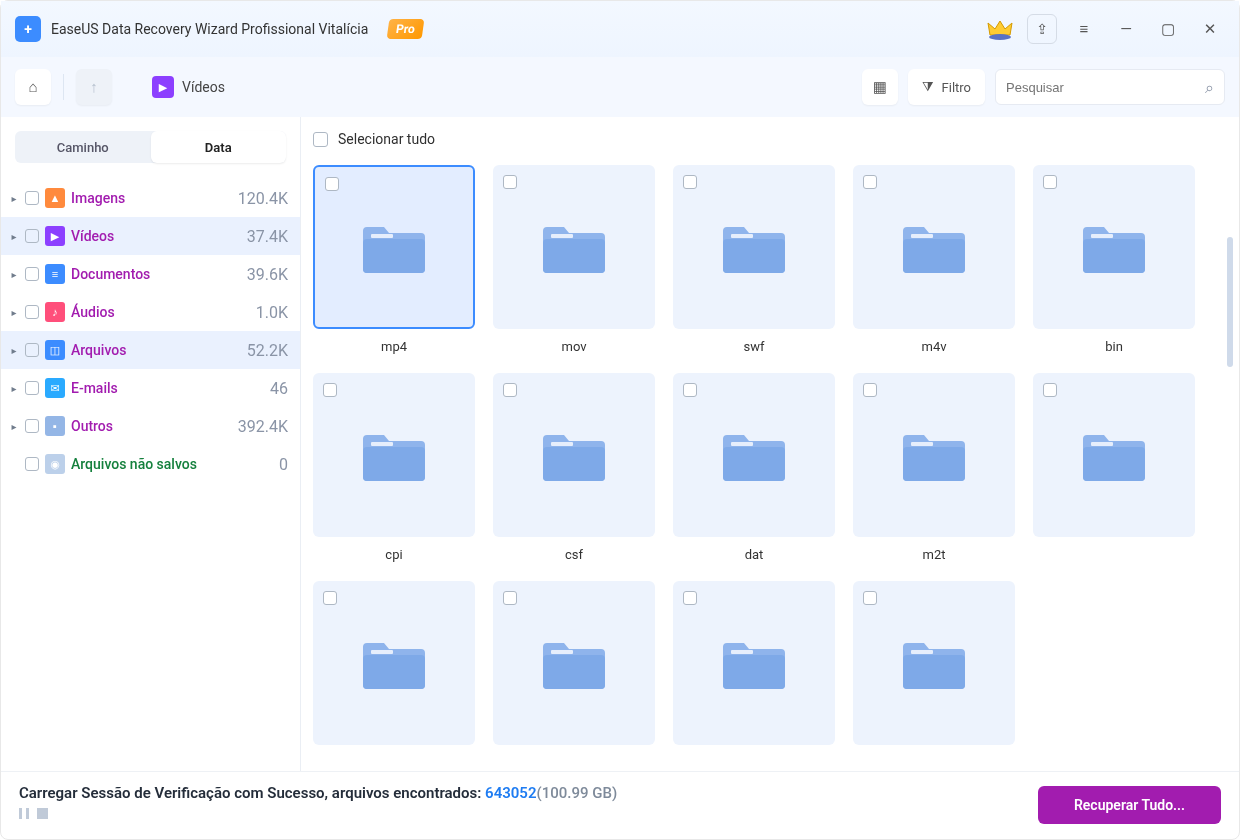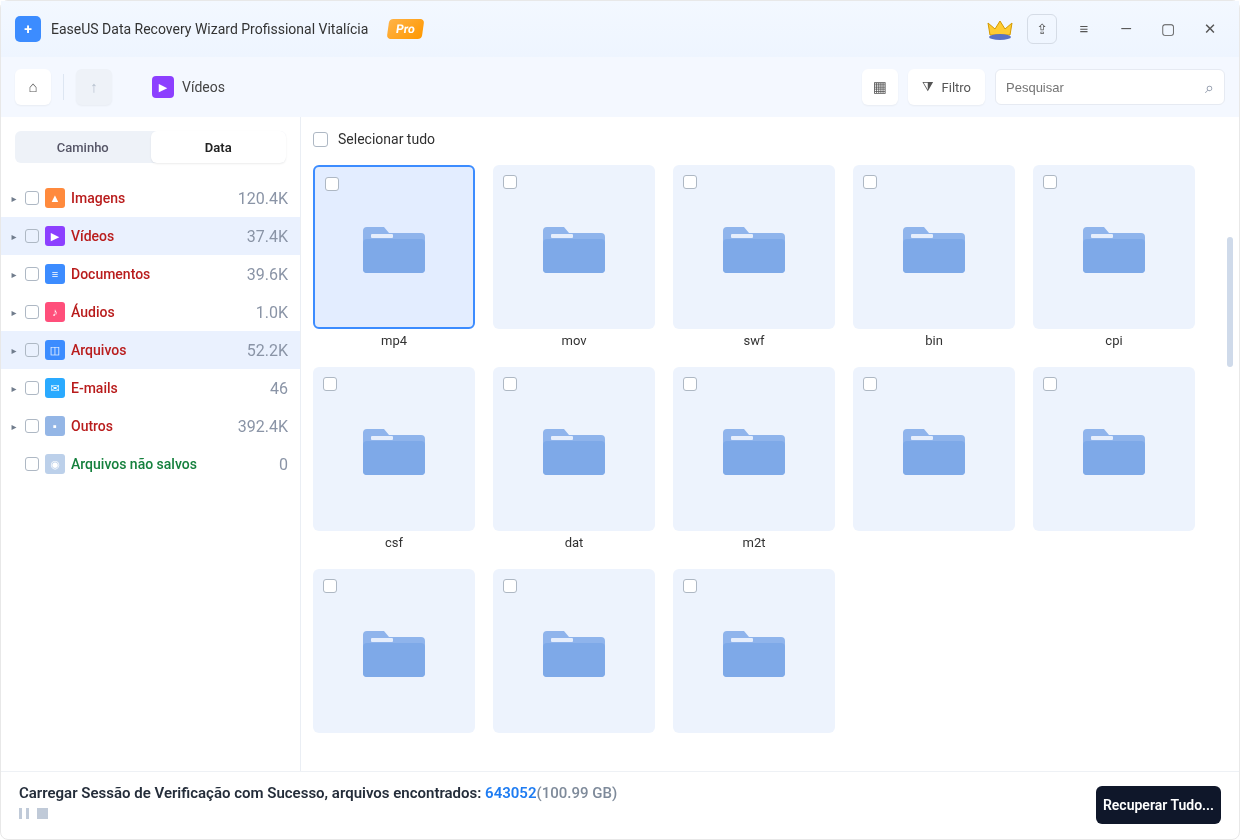--- a/index.html
+++ b/index.html
@@ -33,42 +33,42 @@
 .sidebar { width: 300px; border-right: 1px solid #eaeef4; display:flex; flex-direction:column; background:#fff; }
 .segctrl { display:flex; margin:14px 14px 10px 14px; background:#eef2f8; border-radius:6px; padding:0; height:32px; }
 .segbtn { flex:1; display:flex; align-items:center; justify-content:center; font-size:13px; color:#556; font-weight:500; border-radius:6px;}
 .segbtn.active { background:#fff; color:#222; font-weight:600; box-shadow: 0 1px 2px rgba(0,0,0,0.08); }
 .tree { padding: 6px 0 0 0; }
 .treerow { display:flex; align-items:center; height:38px; padding:0 12px 0 8px; gap:6px; cursor:pointer; }
 .treerow.selected, .treerow.active { background:#eaf1fe; }
 .triangle { width:10px; text-align:center; color:#707c8c; font-size:10px; }
 .tree-cb { width:14px; height:14px; border:1.5px solid #aeb8c4; border-radius:3px; flex-shrink:0;}
 .cat-ic { width:20px; height:20px; border-radius:3px; display:flex; align-items:center; justify-content:center; font-size:11px; color:#fff; flex-shrink:0;}
-.treelabel { flex:1; font-size:14px; color:#b91c1c; font-weight:500; }
+.treelabel { flex:1; font-size:14px; color:#a21caf; font-weight:500; }
 .count { font-size:16px; color:#8a94a6; }
 
 .content { flex:1; display:flex; flex-direction:column; overflow:hidden;}
 .selectbar { height:44px; display:flex; align-items:center; padding:0 12px; gap:10px;}
 .selectbar .cb { width:15px; height:15px; border:1.5px solid #aeb8c4; border-radius:3px;}
 .grid { flex:1; padding: 4px 20px 12px 12px; display:grid; grid-template-columns: repeat(5, 162px); gap: 18px; align-content:start; overflow-y:auto; }
-.cardwrap { display:flex; flex-direction:column; align-items:center; gap:4px;}
+.cardwrap { display:flex; flex-direction:column; align-items:center; gap:10px;}
 .card { width:162px; height:164px; background:#edf3fd; border-radius:6px; position:relative; display:flex; align-items:center; justify-content:center;}
 .card.selected { border:2px solid #3c8cff; background:#e3edff;}
 .card .cb { position:absolute; top:10px; left:10px; width:14px; height:14px; border:1.5px solid #aeb8c4; border-radius:3px; background:#fff;}
 .folder-icon { width:70px; height:56px; }
 .cardlabel { font-size:13px; color:#333; height:16px;}
 .scrollbar-stub { position:absolute; right:6px; top:120px; width:6px; height:130px; background:#cfdaea; border-radius:3px; }
 
 .footer { height:68px; border-top:1px solid #eef1f5; display:flex; align-items:flex-start; padding:12px 18px; flex-direction:column; gap:6px; position:relative;}
 .footer-line { font-size:15px; color:#242d3a; font-weight:600;}
 .footer-line .hl { color:#1e7cf2;}
 .footer-line .dim { color:#7e8a9a; font-weight:500;}
 .footer-ctrls { display:flex; gap:8px; }
 .fc { width:10px; height:10px; background:#ccd5e0; }
-.recoverbtn { position:absolute; right:18px; top:14px; height:38px; padding:0 7px; background:#0f172a; color:#fff; font-weight:600; border-radius:6px; display:flex; align-items:center; font-size:14px;}
+.recoverbtn { position:absolute; right:18px; top:14px; height:38px; padding:0 36px; background:#a21caf; color:#fff; font-weight:600; border-radius:6px; display:flex; align-items:center; font-size:14px;}
 </style>
 </head>
 <body>
 
 <div class="app">
 
   <div class="titlebar">
     <div class="title-left">
       <div class="app-icon">+</div>
       <div class="title-text">EaseUS Data Recovery Wizard Profissional Vitalícia</div>
@@ -218,20 +218,31 @@
           </div>
           <div class="cardwrap">
             <div class="card">
               <span class="cb"></span>
               <svg class="folder-icon" viewBox="0 0 70 56">
                 <path d="M4 12 L4 50 Q4 54 8 54 L62 54 Q66 54 66 50 L66 18 Q66 14 62 14 L30 14 L25 8 L8 8 Q4 8 4 12 Z" fill="#8fb4ec"></path>
                 <path d="M8 20 L62 20 Q66 20 66 24 L66 50 Q66 54 62 54 L8 54 Q4 54 4 50 L4 24 Q4 20 8 20 Z" fill="#7ea9e8"></path>
                 <rect x="12" y="15" width="22" height="4" rx="1" fill="#e6eefc"></rect>
               </svg>
             </div>
+            <div class="cardlabel">m4v</div>
+          </div>
+          <div class="cardwrap">
+            <div class="card">
+              <span class="cb"></span>
+              <svg class="folder-icon" viewBox="0 0 70 56">
+                <path d="M4 12 L4 50 Q4 54 8 54 L62 54 Q66 54 66 50 L66 18 Q66 14 62 14 L30 14 L25 8 L8 8 Q4 8 4 12 Z" fill="#8fb4ec"></path>
+                <path d="M8 20 L62 20 Q66 20 66 24 L66 50 Q66 54 62 54 L8 54 Q4 54 4 50 L4 24 Q4 20 8 20 Z" fill="#7ea9e8"></path>
+                <rect x="12" y="15" width="22" height="4" rx="1" fill="#e6eefc"></rect>
+              </svg>
+            </div>
             <div class="cardlabel">bin</div>
           </div>
           <div class="cardwrap">
             <div class="card">
               <span class="cb"></span>
               <svg class="folder-icon" viewBox="0 0 70 56">
                 <path d="M4 12 L4 50 Q4 54 8 54 L62 54 Q66 54 66 50 L66 18 Q66 14 62 14 L30 14 L25 8 L8 8 Q4 8 4 12 Z" fill="#8fb4ec"></path>
                 <path d="M8 20 L62 20 Q66 20 66 24 L66 50 Q66 54 62 54 L8 54 Q4 54 4 50 L4 24 Q4 20 8 20 Z" fill="#7ea9e8"></path>
                 <rect x="12" y="15" width="22" height="4" rx="1" fill="#e6eefc"></rect>
               </svg>

